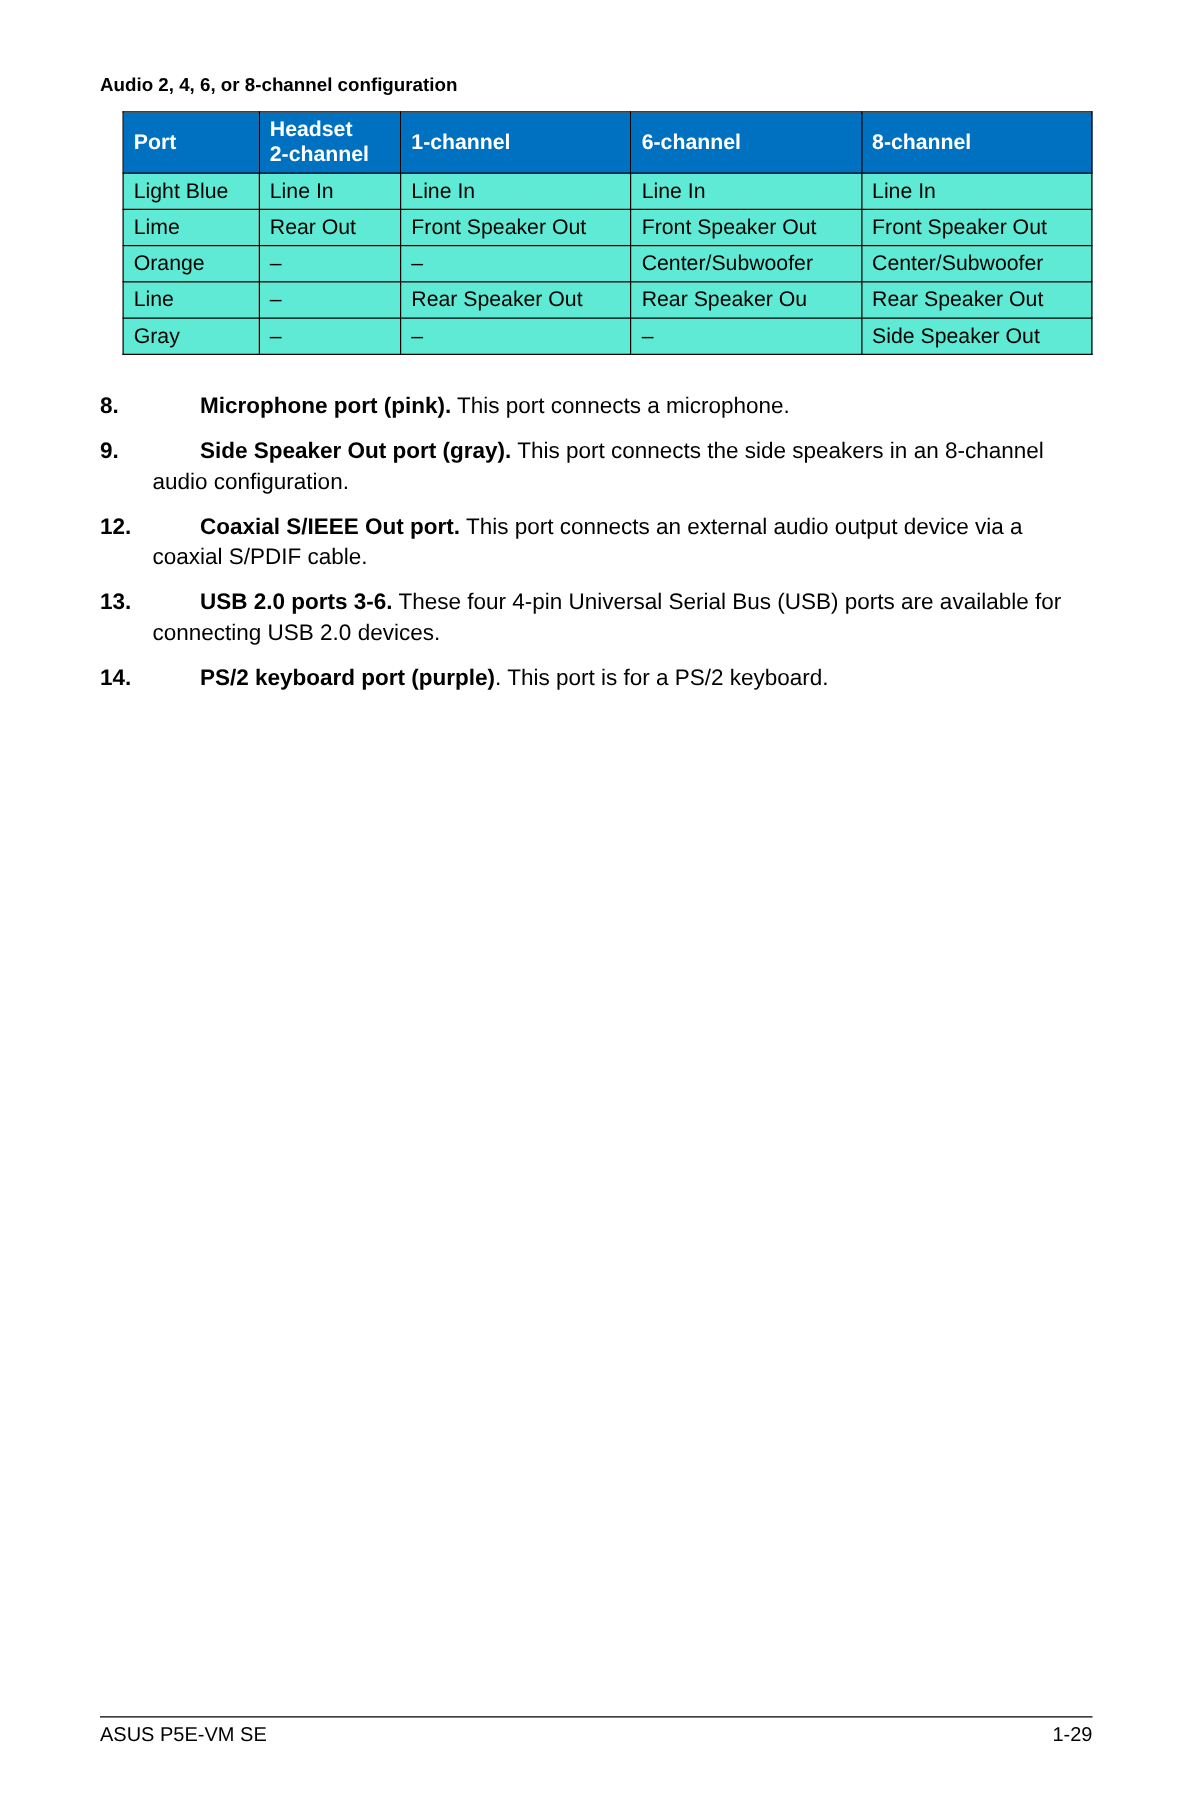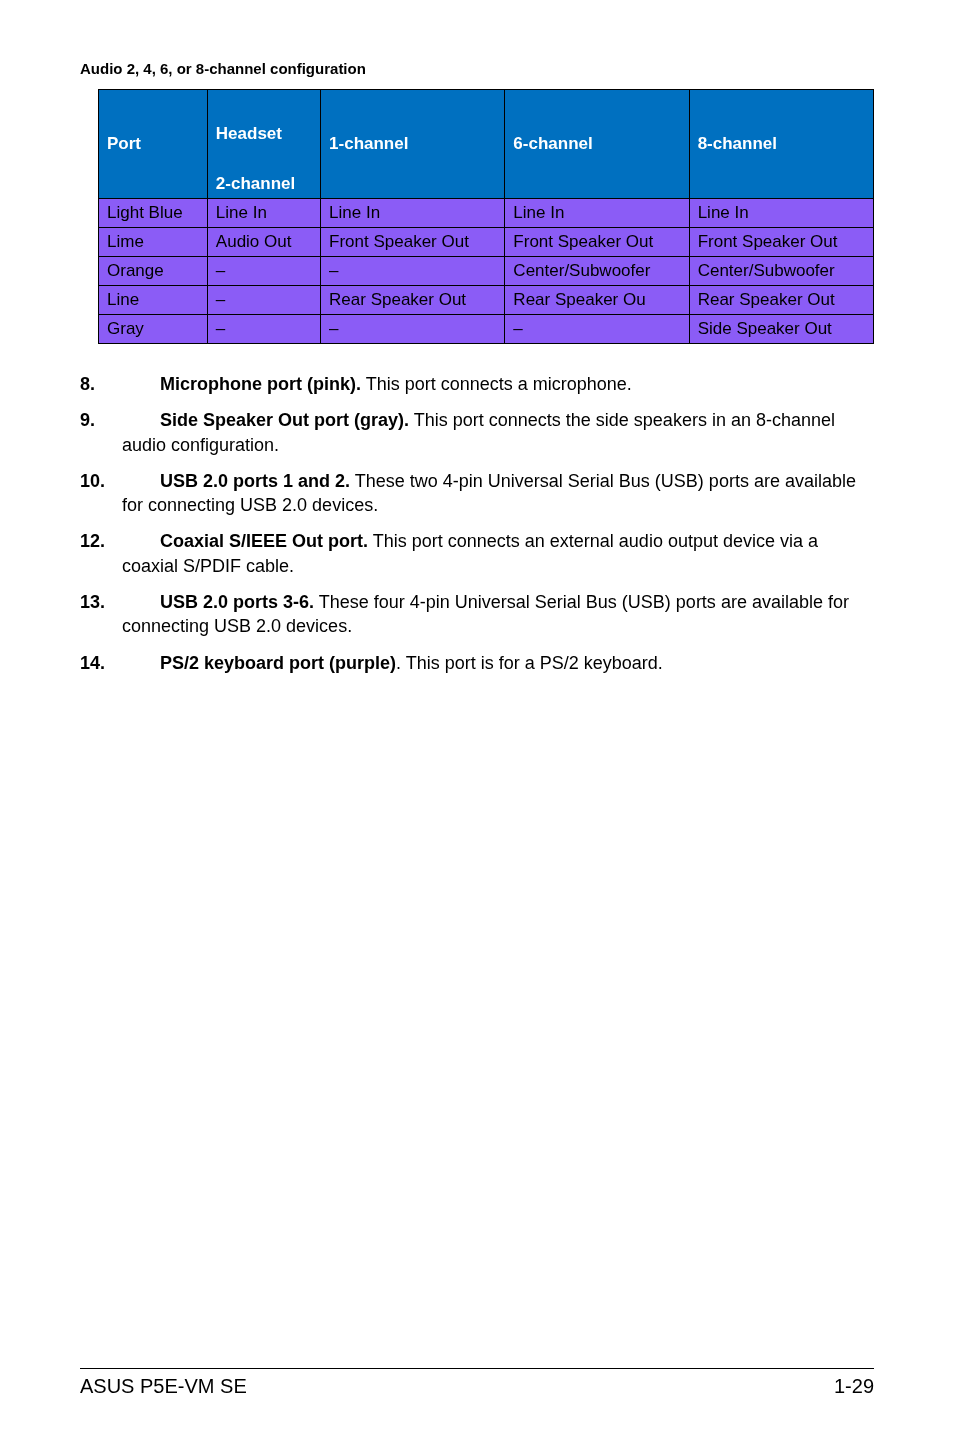--- a/index.html
+++ b/index.html
@@ -35,24 +35,23 @@
     font-size: 17px;
   }
   th {
     background: #0070c0;
     color: #ffffff;
     font-weight: bold;
     vertical-align: middle;
   }
   th .sub {
     display: block;
-    margin-top: 30px;
   }
   td {
-    background: #8b5cf6;
+    background: #5eead4;
   }
   ol.port-list {
     list-style: none;
     margin-left: 0;
   }
   ol.port-list li {
     display: flex;
     margin-bottom: 12px;
     font-size: 18px;
     line-height: 1.35;
@@ -71,21 +70,21 @@
   }
   .footer {
     position: absolute;
     bottom: 40px;
     left: 80px;
     right: 80px;
     border-top: 1px solid #000;
     padding-top: 6px;
     display: flex;
     justify-content: space-between;
-    font-size: 20px;
+    font-size: 16px;
   }
 </style>
 </head>
 <body>
 
 <h2 class="section-title">Audio 2, 4, 6, or 8-channel configuration</h2>
 
 <table>
   <thead>
     <tr>
@@ -102,21 +101,21 @@
   <tbody>
     <tr>
       <td>Light Blue</td>
       <td>Line In</td>
       <td>Line In</td>
       <td>Line In</td>
       <td>Line In</td>
     </tr>
     <tr>
       <td>Lime</td>
-      <td>Audio Out</td>
+      <td>Rear Out</td>
       <td>Front Speaker Out</td>
       <td>Front Speaker Out</td>
       <td>Front Speaker Out</td>
     </tr>
     <tr>
       <td>Orange</td>
       <td>–</td>
       <td>–</td>
       <td>Center/Subwoofer</td>
       <td>Center/Subwoofer</td>
@@ -141,24 +140,20 @@
 <ol class="port-list">
   <li>
     <span class="num">8.</span>
     <span class="content"><span class="lead">Microphone port (pink).</span><span> This port connects a microphone.</span></span>
   </li>
   <li>
     <span class="num">9.</span>
     <span class="content"><span class="lead">Side Speaker Out port (gray).</span><span> This port connects the side speakers in an 8-channel audio configuration.</span></span>
   </li>
   <li>
-    <span class="num">10.</span>
-    <span class="content"><span class="lead">USB 2.0 ports 1 and 2.</span><span> These two 4-pin Universal Serial Bus (USB) ports are available for connecting USB 2.0 devices.</span></span>
-  </li>
-  <li>
     <span class="num">12.</span>
     <span class="content"><span class="lead">Coaxial S/IEEE Out port.</span><span> This port connects an external audio output device via a coaxial S/PDIF cable.</span></span>
   </li>
   <li>
     <span class="num">13.</span>
     <span class="content"><span class="lead">USB 2.0 ports 3-6.</span><span> These four 4-pin Universal Serial Bus (USB) ports are available for connecting USB 2.0 devices.</span></span>
   </li>
   <li>
     <span class="num">14.</span>
     <span class="content"><span class="lead">PS/2 keyboard port (purple)</span><span>. This port is for a PS/2 keyboard.</span></span>

